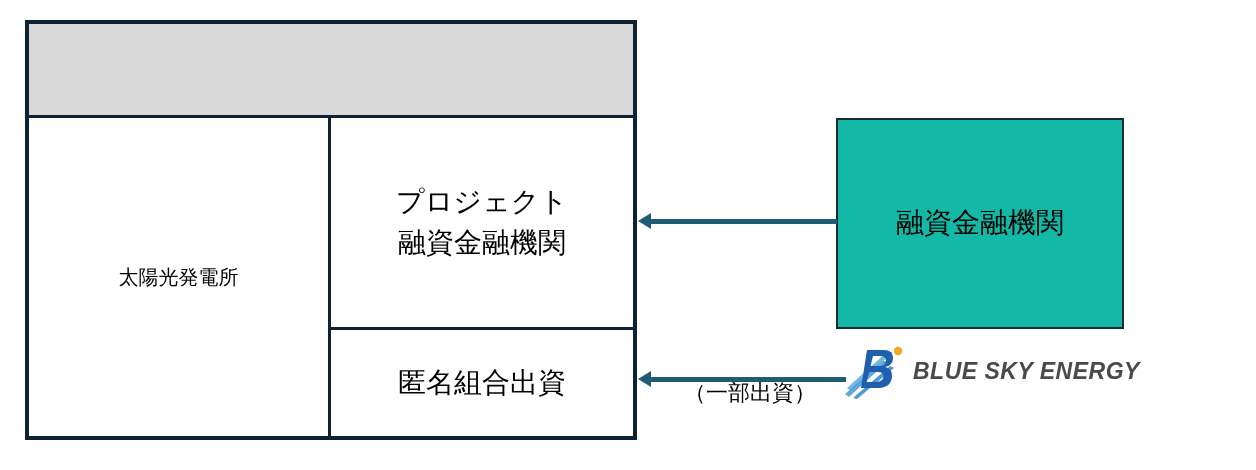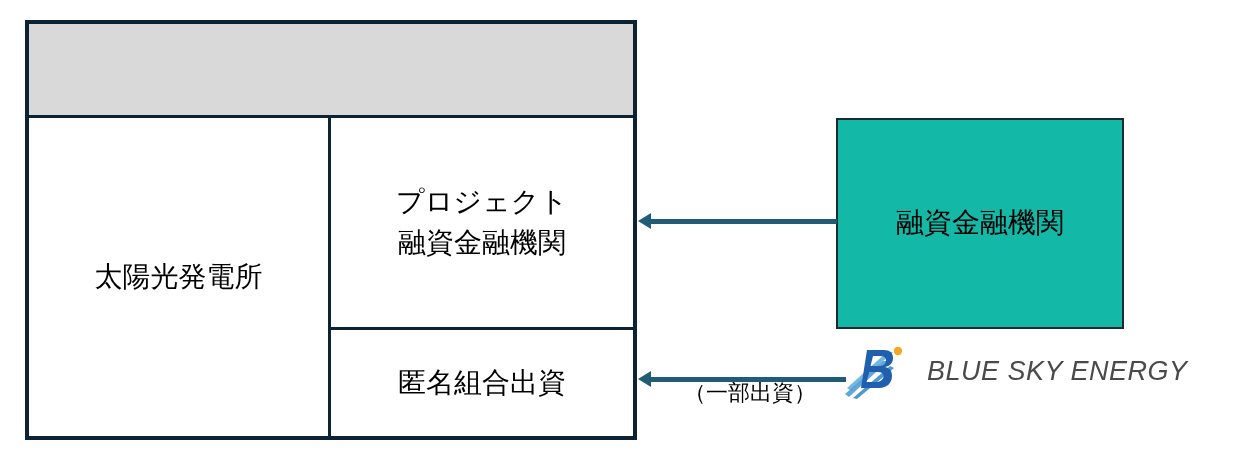--- a/index.html
+++ b/index.html
@@ -62,21 +62,21 @@
   }
   .spc-left {
     width: 302px;
     border-right: 3px solid #0d2233;
     box-sizing: border-box;
     display: flex;
     align-items: center;
     justify-content: center;
   }
   .spc-left-text {
-    font-size: 28px;
+    font-size: 20px;
     line-height: 1.3;
     text-align: left;
   }
   .spc-right {
     flex: 1;
     display: flex;
     flex-direction: column;
     border-radius: 8px;
   }
   .spc-right-top {
@@ -181,23 +181,23 @@
     display: flex;
     align-items: center;
   }
   .logo-mark {
     width: 62px;
     height: 58px;
     flex: 0 0 62px;
     position: relative;
   }
   .logo-word {
-    margin-left: 22px;
-    font-size: 27px;
-    font-weight: normal;
+    margin-left: 8px;
+    font-size: 23px;
+    font-weight: bold;
     font-style: italic;
     color: #4a4a4a;
     letter-spacing: 0.5px;
     white-space: nowrap;
   }
 </style>
 </head>
 <body>
 
 <div id="canvas">

